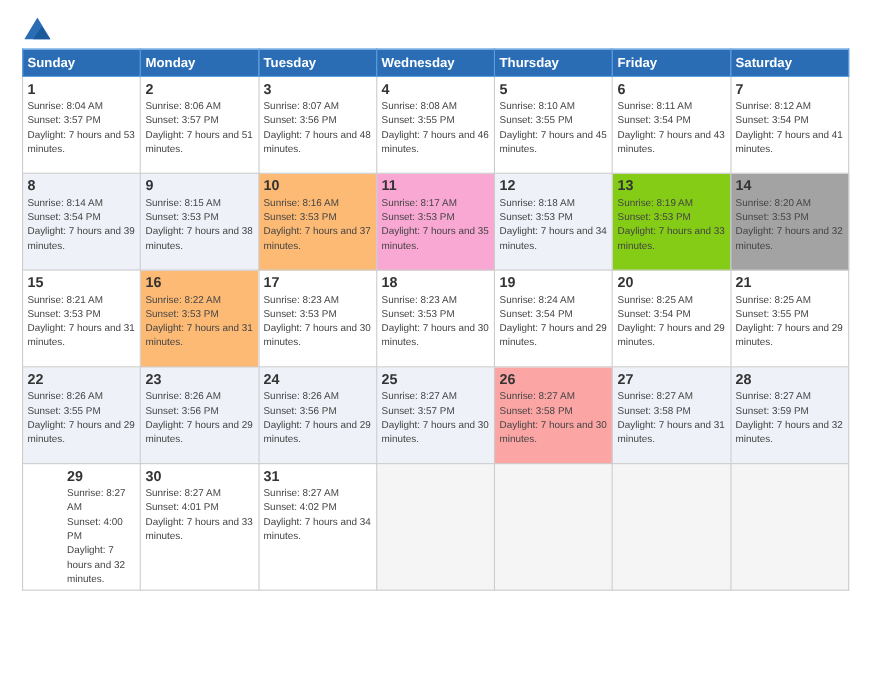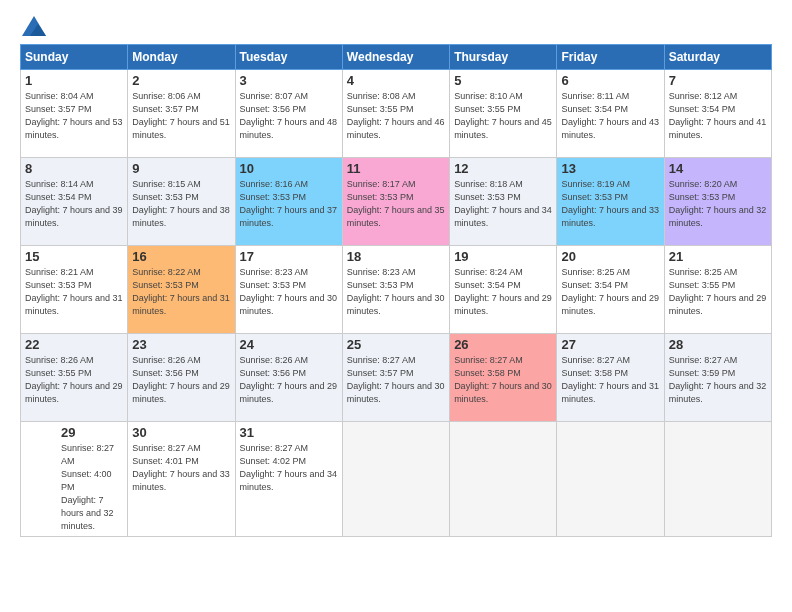--- a/index.html
+++ b/index.html
@@ -161,37 +161,37 @@
         </tr>
         <tr>
           <td style="background: rgb(238, 242, 248);">
             <span class="day-number">8</span>
             <div class="day-info">Sunrise: 8:14 AM<br>Sunset: 3:54 PM<br>Daylight: 7 hours and 39 minutes.</div>
           </td>
           <td style="background: rgb(238, 242, 248);">
             <span class="day-number">9</span>
             <div class="day-info">Sunrise: 8:15 AM<br>Sunset: 3:53 PM<br>Daylight: 7 hours and 38 minutes.</div>
           </td>
-          <td style="background: #7dd3fc;">
+          <td style="background: #fdba74;">
             <span class="day-number">10</span>
             <div class="day-info">Sunrise: 8:16 AM<br>Sunset: 3:53 PM<br>Daylight: 7 hours and 37 minutes.</div>
           </td>
           <td style="background: #f9a8d4;">
             <span class="day-number">11</span>
             <div class="day-info">Sunrise: 8:17 AM<br>Sunset: 3:53 PM<br>Daylight: 7 hours and 35 minutes.</div>
           </td>
           <td style="background: rgb(238, 242, 248);">
             <span class="day-number">12</span>
             <div class="day-info">Sunrise: 8:18 AM<br>Sunset: 3:53 PM<br>Daylight: 7 hours and 34 minutes.</div>
           </td>
-          <td style="background: #7dd3fc;">
+          <td style="background: #84cc16;">
             <span class="day-number">13</span>
             <div class="day-info">Sunrise: 8:19 AM<br>Sunset: 3:53 PM<br>Daylight: 7 hours and 33 minutes.</div>
           </td>
-          <td style="background: #c4b5fd;">
+          <td style="background: #a3a3a3;">
             <span class="day-number">14</span>
             <div class="day-info">Sunrise: 8:20 AM<br>Sunset: 3:53 PM<br>Daylight: 7 hours and 32 minutes.</div>
           </td>
         </tr>
         <tr>
           <td style="background: rgb(255, 255, 255);">
             <span class="day-number">15</span>
             <div class="day-info">Sunrise: 8:21 AM<br>Sunset: 3:53 PM<br>Daylight: 7 hours and 31 minutes.</div>
           </td>
           <td style="background: #fdba74;">

